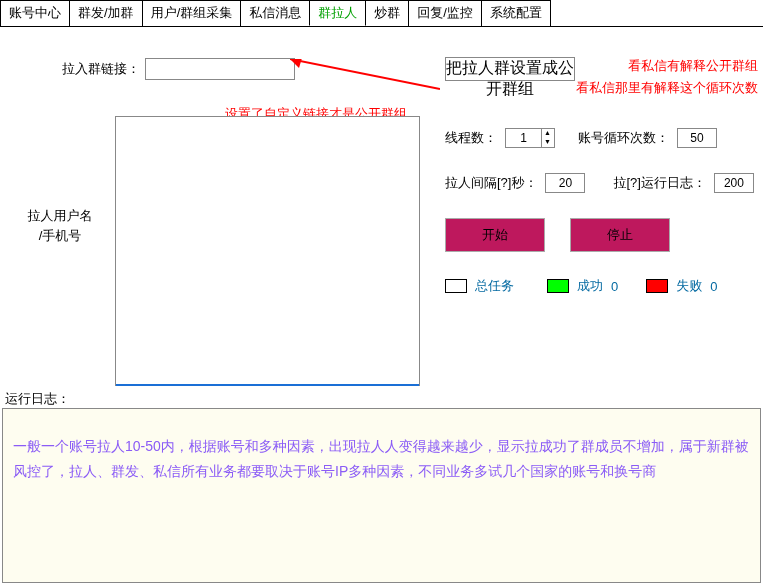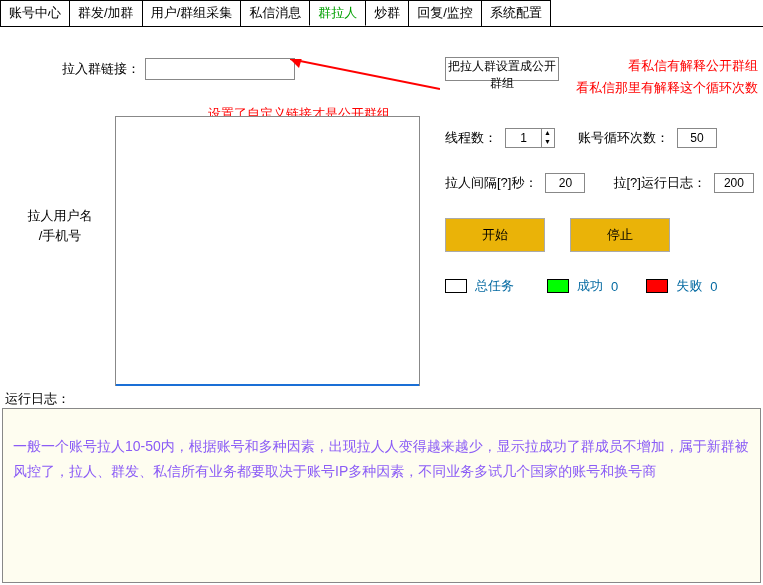--- a/index.html
+++ b/index.html
@@ -4,40 +4,40 @@
 <style>
 * { box-sizing: border-box; margin: 0; padding: 0; }
 body { font-family: "Microsoft YaHei", sans-serif; font-size: 13px; background: #fff; width: 763px; height: 585px; position: relative; overflow: hidden; }
 .tabs { display: flex; border-bottom: 1px solid #000; }
 .tab { border: 1px solid #000; border-bottom: none; padding: 3px 8px; background: #fff; cursor: pointer; font-size: 13px; margin-right: -1px; text-align: right; }
 .tab.active { color: #00a000; position: relative; background: #fff; z-index: 1; border-bottom: 1px solid #fff; }
 .content { padding: 10px 5px; position: relative; }
 .row1 { display: flex; align-items: center; margin: 20px 0 5px 0; }
 .link-label { width: 140px; text-align: right; padding-right: 5px; }
 .link-input { width: 150px; height: 22px; border: 1px solid #888; }
-.set-public-btn { margin-left: 150px; width: 114px; height: 24px; border: 1px solid #888; background: #fff; font-size: 12px; cursor: pointer; }
+.set-public-btn { margin-left: 150px; width: 130px; height: 24px; border: 1px solid #888; background: #fff; font-size: 16px; cursor: pointer; }
 .red-note { color: #f00; position: absolute; font-size: 13px; }
 .note1 { right: 5px; top: 30px; }
 .note2 { right: 5px; top: 52px; }
-.note3 { left: 208px; top: 78px; }
+.note3 { left: 225px; top: 78px; }
 .arrow { position: absolute; top: 32px; left: 290px; width: 150px; height: 40px; }
 .arrow svg { width: 100%; height: 100%; }
 .main-area { display: flex; margin-top: 35px; }
 .left-col { width: 110px; text-align: center; padding-top: 90px; font-size: 13px; line-height: 1.5; }
 .textarea-box { width: 305px; height: 270px; border: 1px solid #888; background: #fff; position: relative; }
 .textarea-box::after { content:''; position:absolute; bottom:-1px; left:0; right:0; height:2px; background:#1a6fd6; }
 .right-col { flex: 1; padding-left: 25px; padding-top: 12px; font-size: 13px; }
 .param-row { display: flex; align-items: center; margin-bottom: 25px; gap: 8px; }
 .num-input { width: 40px; height: 20px; border: 1px solid #888; text-align: center; font-size: 12px; }
 .spinner { width: 50px; height: 20px; border: 1px solid #888; text-align: center; font-size: 12px; display: inline-flex; }
 .spinner input { width: 35px; border:none; text-align:center; font-size:12px; }
 .spinner-btns { width:12px; display:flex; flex-direction:column; border-left:1px solid #888; }
 .spinner-btns div { flex:1; font-size:7px; line-height:8px; text-align:center; cursor:pointer; }
 .btn-row { display: flex; gap: 25px; margin: 10px 0 25px 0; }
-.big-btn { width: 100px; height: 34px; border: 1px solid #aaa; background: #eab308; cursor: pointer; font-size: 13px; }
+.big-btn { width: 100px; height: 34px; border: 1px solid #aaa; background: #be185d; cursor: pointer; font-size: 13px; }
 .status-row { display: flex; align-items: center; gap: 8px; font-size: 13px; }
 .color-box { width: 22px; height: 14px; border: 1px solid #000; display: inline-block; }
 .white-box { background: #fff; }
 .green-box { background: #0f0; }
 .red-box { background: #f00; }
 .red-txt { color: #0369a1; }
 .log-label { position: absolute; top: 390px; left: 5px; font-size: 13px; }
 .log-area { position: absolute; top: 408px; left: 2px; right: 2px; bottom: 2px; background: #fefdf0; border: 1px solid #888; padding: 25px 10px; }
 .log-text { color: #8b5cf6; font-size: 14px; line-height: 1.8; }
 </style>

